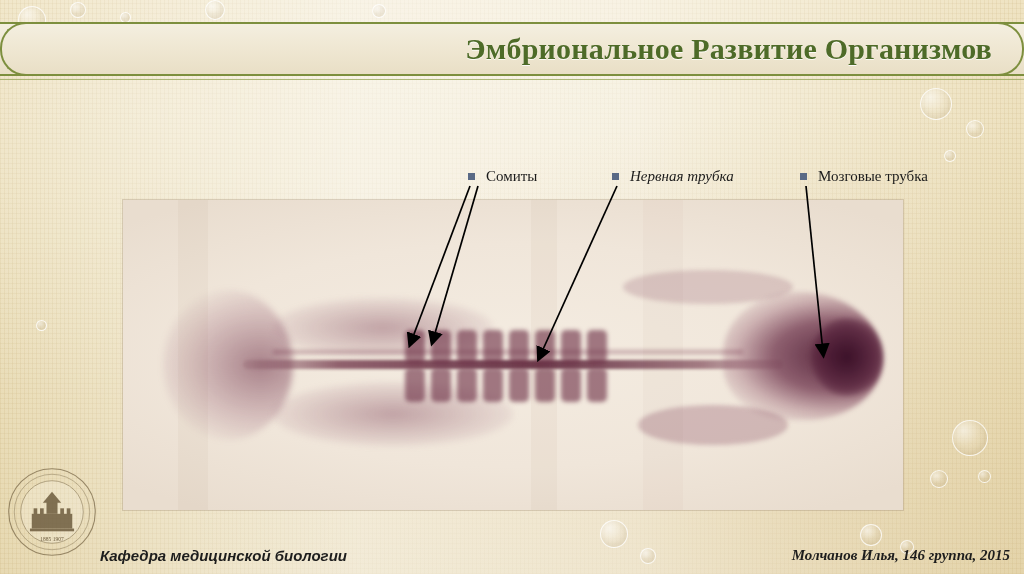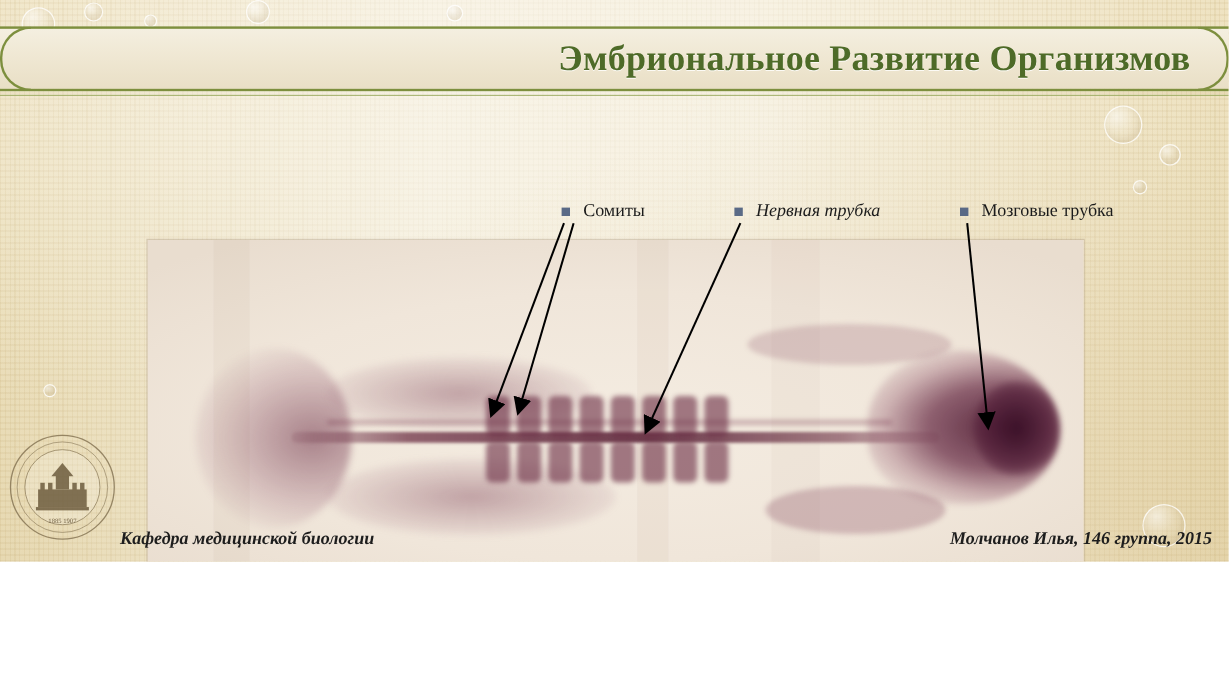--- a/index.html
+++ b/index.html
@@ -8,21 +8,21 @@
   }
   body {
     width: 1024px;
     height: 574px;
     overflow: hidden;
     font-family: "Liberation Serif", serif;
   }
   .slide {
     position: relative;
     width: 1024px;
-    height: 468px;
+    height: 574px;
     background:
       linear-gradient(90deg, rgba(255,255,255,0.0) 0%, rgba(255,255,255,0.55) 35%, rgba(255,255,255,0.55) 62%, rgba(255,255,255,0.0) 100%),
       repeating-linear-gradient(90deg, rgba(196,170,110,0.16) 0px, rgba(196,170,110,0.16) 1px, rgba(255,255,255,0) 1px, rgba(255,255,255,0) 4px),
       repeating-linear-gradient(0deg, rgba(180,150,90,0.10) 0px, rgba(180,150,90,0.10) 1px, rgba(255,255,255,0) 1px, rgba(255,255,255,0) 5px),
       linear-gradient(180deg, #efe3c2 0%, #ece0bd 40%, #e7d9b2 100%);
     overflow: hidden;
   }
   
   .grain {
     position: absolute;
@@ -240,21 +240,21 @@
     width: 1024px;
     height: 574px;
     pointer-events: none;
   }
 
   
   .footer-left {
     position: absolute;
     left: 100px;
     bottom: 10px;
-    font-family: Liberation Serif, serif;
+    font-family: Liberation Sans, sans-serif;
     font-style: italic;
     font-weight: bold;
     font-size: 15px;
     color: #1d1d1d;
   }
   .footer-right {
     position: absolute;
     right: 14px;
     bottom: 10px;
     font-family: "Liberation Serif", serif;

